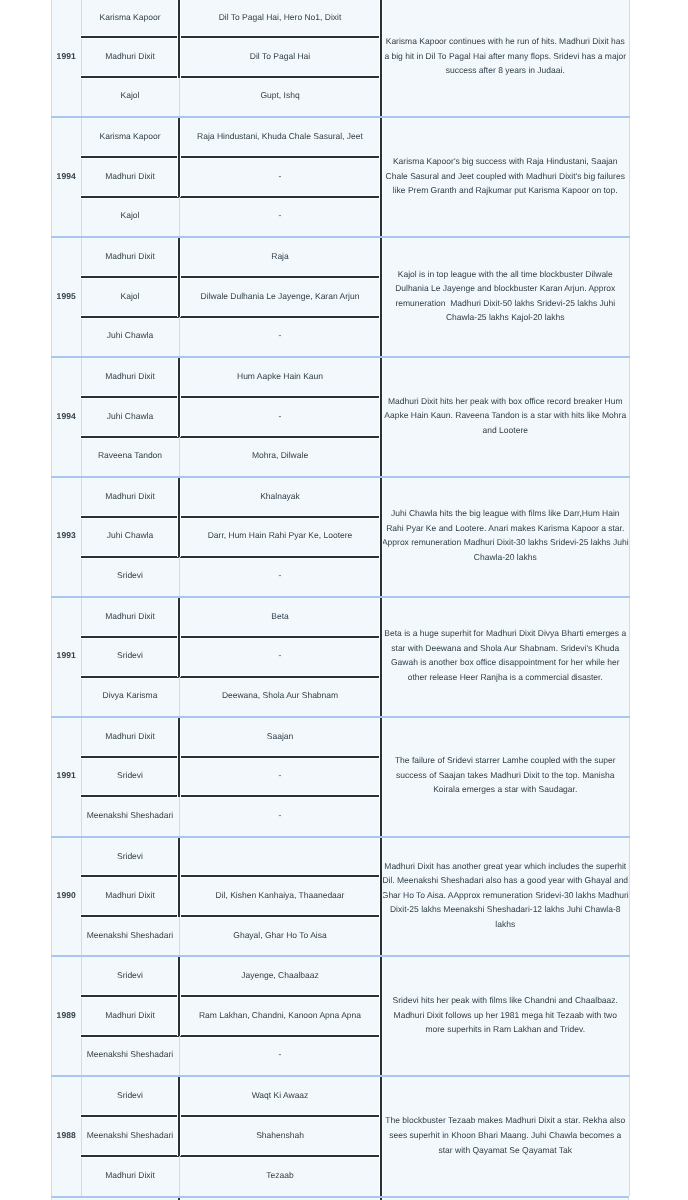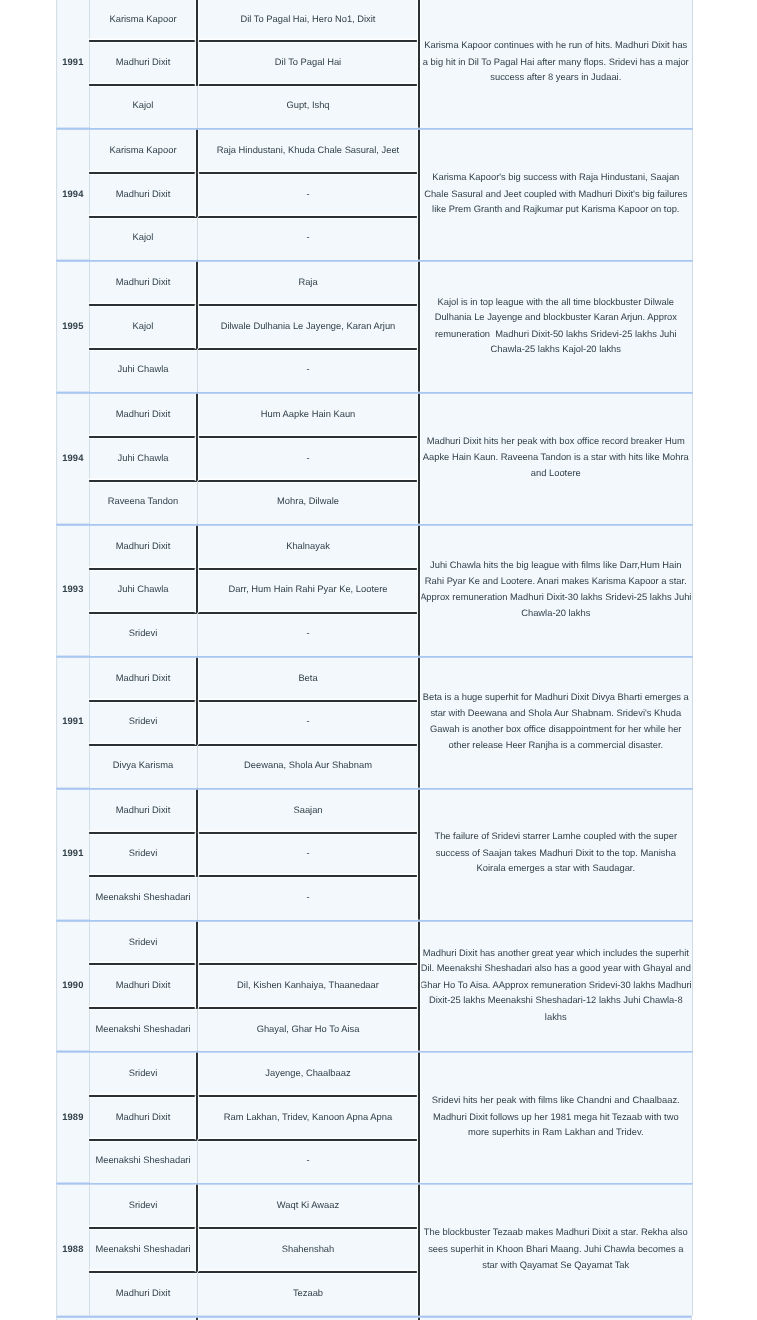--- a/index.html
+++ b/index.html
@@ -252,21 +252,21 @@
               <div class="notebox">
                 <span class="noteline">Sridevi hits her peak with films like Chandni and Chaalbaaz.</span>
                 <span class="noteline">Madhuri Dixit follows up her 1981 mega hit Tezaab with two</span>
                 <span class="noteline">more superhits in Ram Lakhan and Tridev.</span>
               </div>
               <span class="vrule"></span>
             </td>
           </tr>
           <tr class="rowline r2">
             <td class="act"><span class="cell-text">Madhuri Dixit</span><span class="hrule"></span></td>
-            <td class="film"><span class="cell-text">Ram Lakhan, Tridev, Kanoon Apna Apna</span><span class="hrule"></span><span class="vrule"></span></td>
+            <td class="film"><span class="cell-text">Ram Lakhan, Chandni, Kanoon Apna Apna</span><span class="hrule"></span><span class="vrule"></span></td>
           </tr>
           <tr class="rowline r3">
             <td class="act"><span class="cell-text">Meenakshi Sheshadari</span></td>
             <td class="film"><span class="cell-text">-</span></td>
           </tr>
         </tbody>
         <tbody class="grp">
           <tr class="rowline r1">
             <td class="year" rowspan="3"><span class="cell-text">1988</span></td>
             <td class="act"><span class="cell-text">Sridevi</span><span class="hrule"></span></td>

